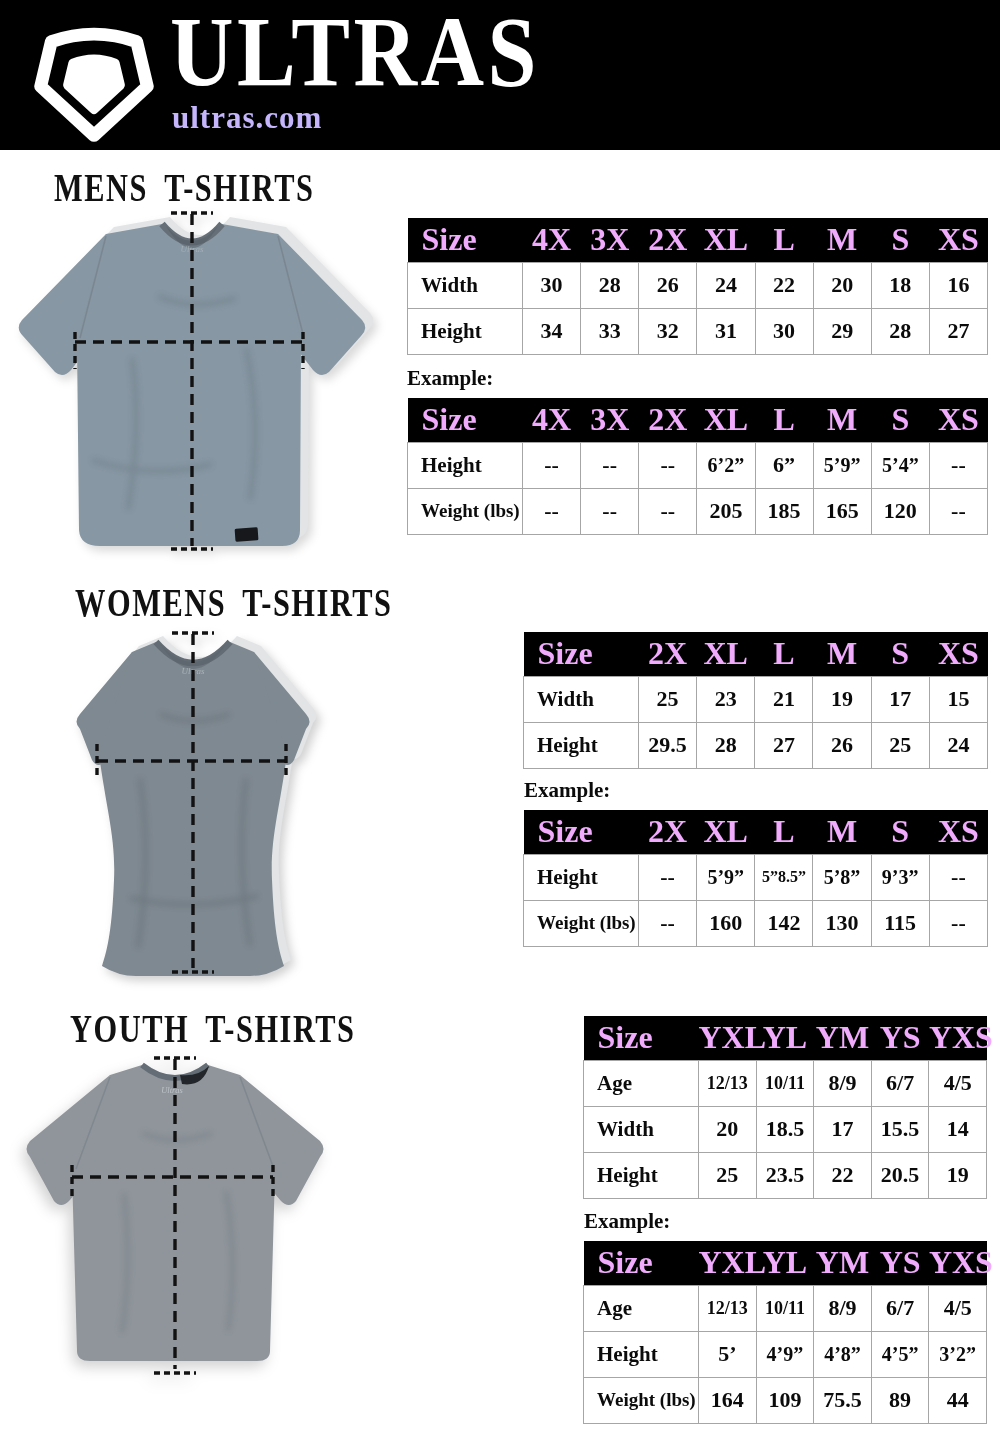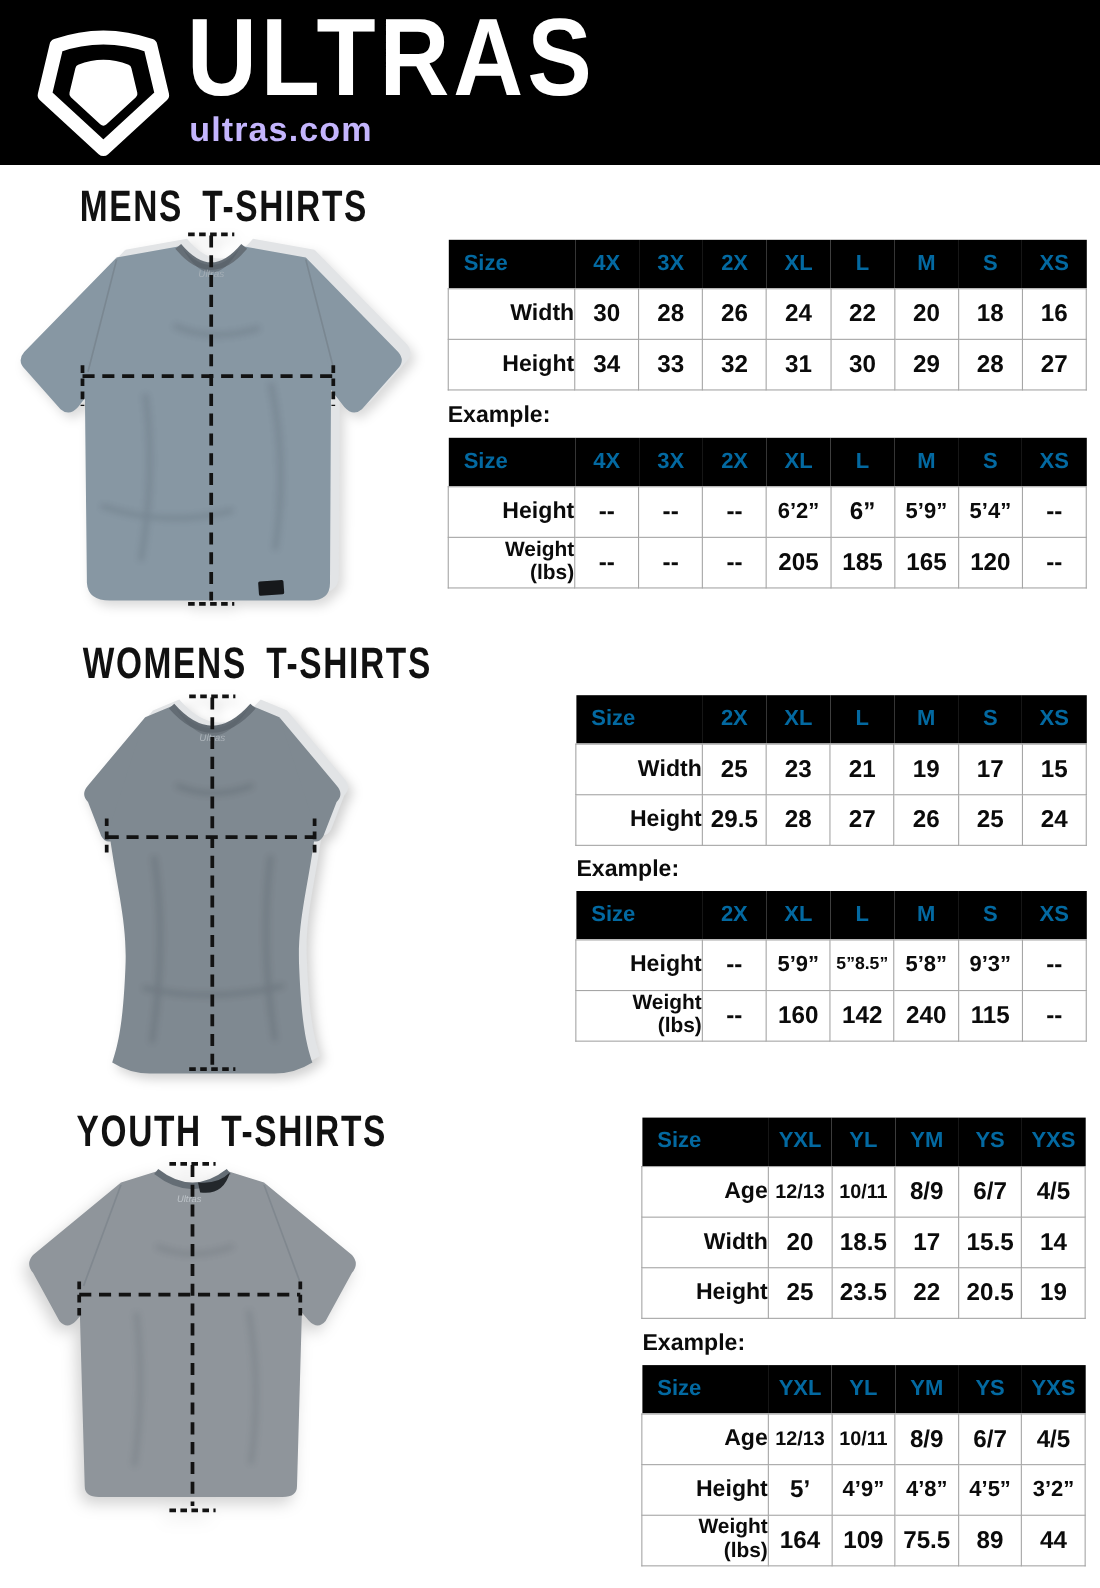--- a/index.html
+++ b/index.html
@@ -1,39 +1,39 @@
 <!DOCTYPE html>
 <html style="--header-bg: #000000; --table-header-bg: #000000; --table-border: #a6a6a6; --shirt-mens: #8797a3; --shirt-womens: #7f8991; --shirt-youth: #8f959b; --shirt-ghost: #e2e4e6;"><head>
 <meta charset="utf-8">
 <style>
   html,body{margin:0;padding:0;background:#fff;}
   #page{position:relative;width:1000px;height:1444px;background:#fff;overflow:hidden;
-        font-family:Liberation Sans, sans-serif;color:#0b0b0b;}
+        font-family:Liberation Serif, serif;color:#0b0b0b;}
   
   .header{position:absolute;top:0;left:0;width:1000px;height:150px;background:var(--header-bg,#000);}
   .logo{position:absolute;left:30px;top:16px;width:128px;height:128px;}
   .brand{position:absolute;left:170px;top:2px;line-height:1;font-size:100px;font-weight:700;
          color:#fff;letter-spacing:4px;transform:scaleX(.88);transform-origin:left top;white-space:nowrap;}
   .site{position:absolute;left:172px;top:100px;font-size:31px;font-weight:700;color:#c4b5fd;letter-spacing:1px;}
   
   .sec-title{position:absolute;text-align:center;font-size:40px;font-weight:700;line-height:1;
              letter-spacing:2px;word-spacing:10px;white-space:nowrap;color:#111;}
   .sec-title>span{display:inline-block;transform:scaleX(.76);transform-origin:center top;}
   .ex-label{position:absolute;font-size:21px;font-weight:700;color:#0b0b0b;}
   
   .tblwrap{position:absolute;}
   table.sz{border-collapse:collapse;table-layout:fixed;width:100%;}
   .sz thead tr{height:44px;}
   .sz tbody tr{height:46px;}
-  .sz thead th{background:var(--table-header-bg,#000);color:#0369a1;font-size:20px;font-weight:700;
+  .sz thead th{background:var(--table-header-bg,#000);color:#f0abfc;font-size:32px;font-weight:700;
                text-align:center;border:0;padding:0;}
   .sz thead th.lbl{text-align:left;padding-left:14px;}
   .sz tbody th,.sz tbody td{border:1px solid var(--table-border,#a6a6a6);background:#fff;
                font-weight:700;font-size:22px;color:#0b0b0b;text-align:center;padding:0;}
-  .sz tbody th.lbl{text-align:right;padding-left:13px;font-size:21px;}
+  .sz tbody th.lbl{text-align:left;padding-left:13px;font-size:21px;}
   .sz tbody th.two-line{font-size:19px;line-height:1.08;}
   .sz td.s-txt{font-size:18px;margin-top:36px;}
   .sz td.q-txt{font-size:20px;}
   .sz td.xs-txt{font-size:16px;}
   
   .shirt{position:absolute;}
   .shirt svg{display:block;}
   .sh-mens{filter:drop-shadow(4px 5px 5px rgba(0,0,0,.15));}
   .sh-womens{filter:drop-shadow(4px 5px 5px rgba(0,0,0,.18));}
   .sh-youth{filter:drop-shadow(-4px 6px 7px rgba(0,0,0,.18));}
@@ -45,21 +45,21 @@
 
   <div class="header">
     <svg class="logo" viewBox="0 0 120 120">
       <path d="M20,24 Q60,10 100,24 L110,66 L60,112 L10,66 Z" fill="none" stroke="#ffffff" stroke-width="12" stroke-linejoin="round"></path>
       <path d="M40,44 Q60,36 80,44 L85,65 L60,88 L35,65 Z" fill="#ffffff" stroke="#ffffff" stroke-width="8" stroke-linejoin="round"></path>
     </svg>
     <div class="brand">ULTRAS</div>
     <div class="site">ultras.com</div>
   </div>
 
-  <div class="sec-title" style="left:31px;top:168px;width:310px;">
+  <div class="sec-title" style="left:13px;top:168px;width:310px;">
     <span>MENS T-SHIRTS</span>
   </div>
 
   <div class="shirt sh-mens" style="left:10px;top:208px;width:385px;height:350px;">
     <svg viewBox="0 0 385 350" width="385" height="350">
       <defs>
         <filter id="fm" x="-20%" y="-20%" width="140%" height="140%">
             <feGaussianBlur stdDeviation="3"></feGaussianBlur>
           </filter>
         <g id="msil">
@@ -315,21 +315,21 @@
             <td class="xs-txt">5”8.5”</td>
             <td class="q-txt">5’8”</td>
             <td class="q-txt">9’3”</td>
             <td>--</td>
           </tr>
           <tr>
             <th class="lbl two-line">Weight (lbs)</th>
             <td>--</td>
             <td>160</td>
             <td>142</td>
-            <td>240</td>
+            <td>130</td>
             <td>115</td>
             <td>--</td>
           </tr>
         </tbody>
       </table>
     </div>
 
   <div class="sec-title" style="left:25px;top:1009px;width:330px;">
     <span>YOUTH T-SHIRTS</span>
   </div>

